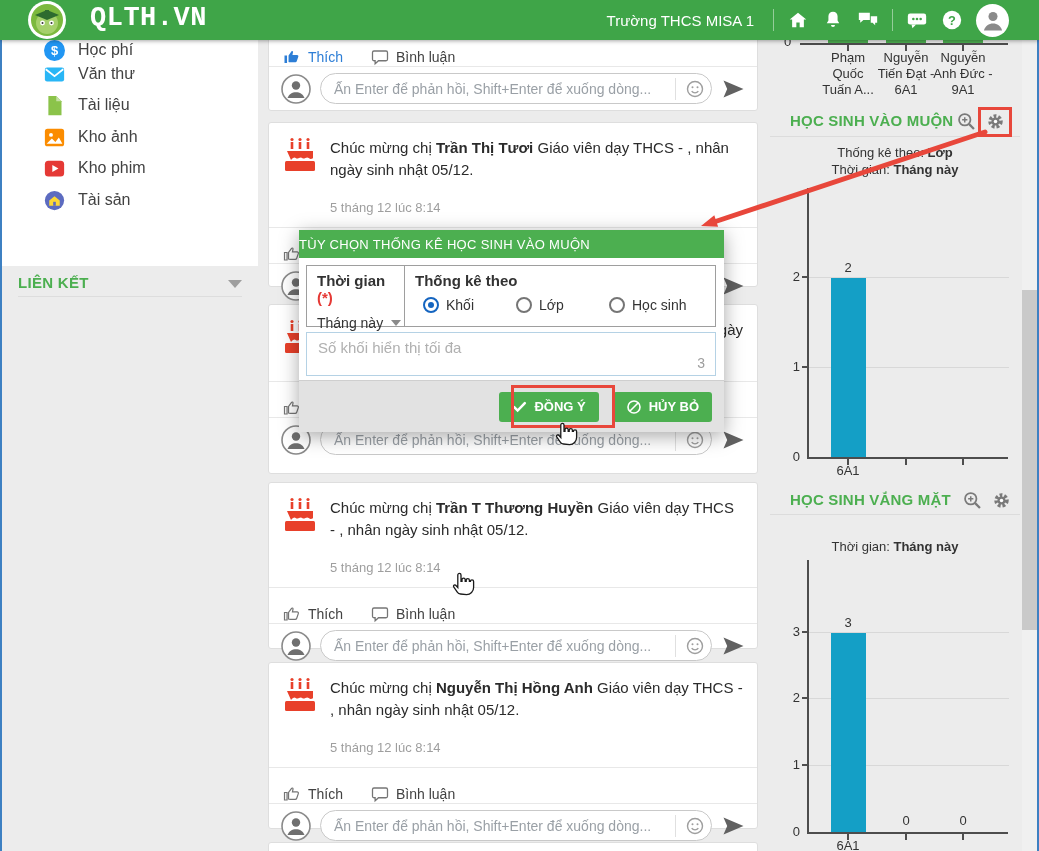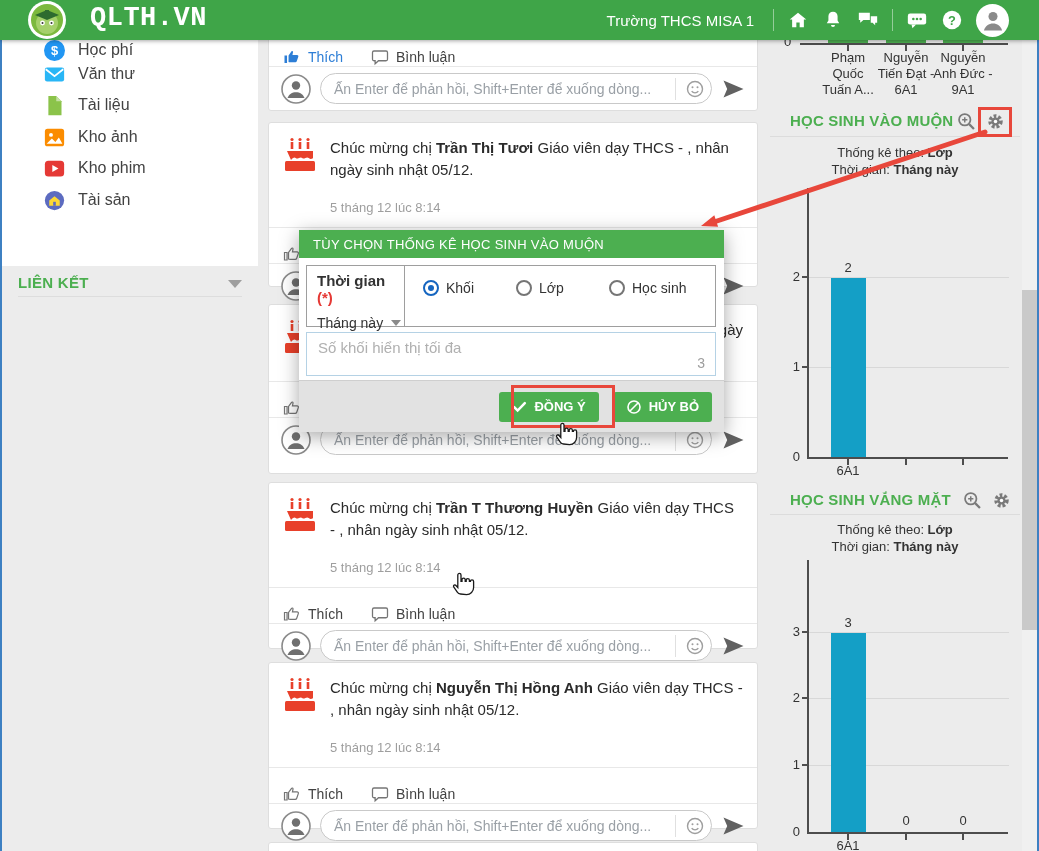--- a/index.html
+++ b/index.html
@@ -66,21 +66,21 @@
   .ydash { position:absolute; width:7px; height:2px; background:#4d4d4d; }
   .xdash { position:absolute; width:2px; height:6px; background:#4d4d4d; }
   .bar { position:absolute; background:#149fc6; }
   .bar-val { position:absolute; width:40px; text-align:center; font-size:13px; color:#333; }
   .xlab { position:absolute; width:60px; text-align:center; font-size:13px; color:#333; line-height:16px; }
 
   
   #dialog { position:absolute; left:299px; top:230px; width:425px; height:202px; background:#fff; z-index:40;
             box-shadow:0 4px 18px rgba(0,0,0,.35); }
   #dialog-header { height:28px; background:#4caf50; color:#fff; font-size:13px; display:flex; align-items:center;
-                   padding-left:14px; letter-spacing:.3px; }
+                   letter-spacing:.3px; }
   #dialog-body { padding:7px 8px 0 7px; }
   #dlg-box { border:1px solid #9e9e9e; display:flex; height:62px; }
   #dlg-col-time { width:98px; border-right:1px solid #9e9e9e; padding:6px 0 0 10px; }
   #dlg-col-stat { flex:1; padding:6px 0 0 10px; }
   .dlg-lbl { font-size:15px; font-weight:bold; color:#333; }
   .dlg-lbl .req { color:#e53935; }
   #dlg-dd { margin-top:9px; font-size:14px; color:#333; display:flex; align-items:center; gap:8px; cursor:pointer; }
   #dlg-dd-arrow { width:0; height:0; border-left:5px solid transparent; border-right:5px solid transparent; border-top:6px solid #8a8a8a; }
   #dlg-radios { margin-top:8px; display:flex; align-items:center;padding-left:8px; }
   .radio { display:flex; align-items:center; gap:7px; font-size:14px; color:#333; cursor:pointer; }
@@ -440,21 +440,20 @@
       </svg>
     <svg width="21" height="21" viewBox="0 0 24 24">
         <g transform="translate(12,12)">
           <circle r="6" fill="none" stroke="#7a7a7a" stroke-width="4.5" stroke-dasharray="3 2.1"></circle>
           <circle r="4.6" fill="#7a7a7a"></circle>
           <circle r="2" fill="#fff"></circle>
         </g>
       </svg>
   </div>
   <div class="rp-divider" style="top:514px;"></div>
-  <div class="rp-meta" style="top:522px;"><span>Thống kê theo: </span><b>Lớp</b></div>
   <div class="rp-meta" style="top:539px;"><span>Thời gian: </span><b>Tháng này</b></div>
 
   <div style="position:absolute; left:770px; top:560px; width:250px; height:291px; z-index:2;">
     <div class="grid" style="left:39px; top:72px; width:200px;"></div>
     <div class="grid" style="left:39px; top:138px; width:200px;"></div>
     <div class="grid" style="left:39px; top:205px; width:200px;"></div>
     <span class="ytick" style="left:6px; top:64px;">3</span>
     <span class="ytick" style="left:6px; top:130px;">2</span>
     <span class="ytick" style="left:6px; top:197px;">1</span>
     <span class="ytick" style="left:6px; top:264px;">0</span>
@@ -578,20 +577,21 @@
     <div id="dialog-body">
       <div id="dlg-box">
         <div id="dlg-col-time">
           <div class="dlg-lbl"><span>Thời gian </span><span class="req">(*)</span></div>
           <div id="dlg-dd">
             <span>Tháng này</span>
             <span id="dlg-dd-arrow"></span>
           </div>
         </div>
         <div id="dlg-col-stat">
+          <div class="dlg-lbl">Thống kê theo</div>
           <div id="dlg-radios">
             <label class="radio sel" style="width:93px;">
                 <span class="rdot"></span>
                 <span>Khối</span>
               </label>
             <label class="radio" style="width:93px;">
                 <span class="rdot"></span>
                 <span>Lớp</span>
               </label>
             <label class="radio">

